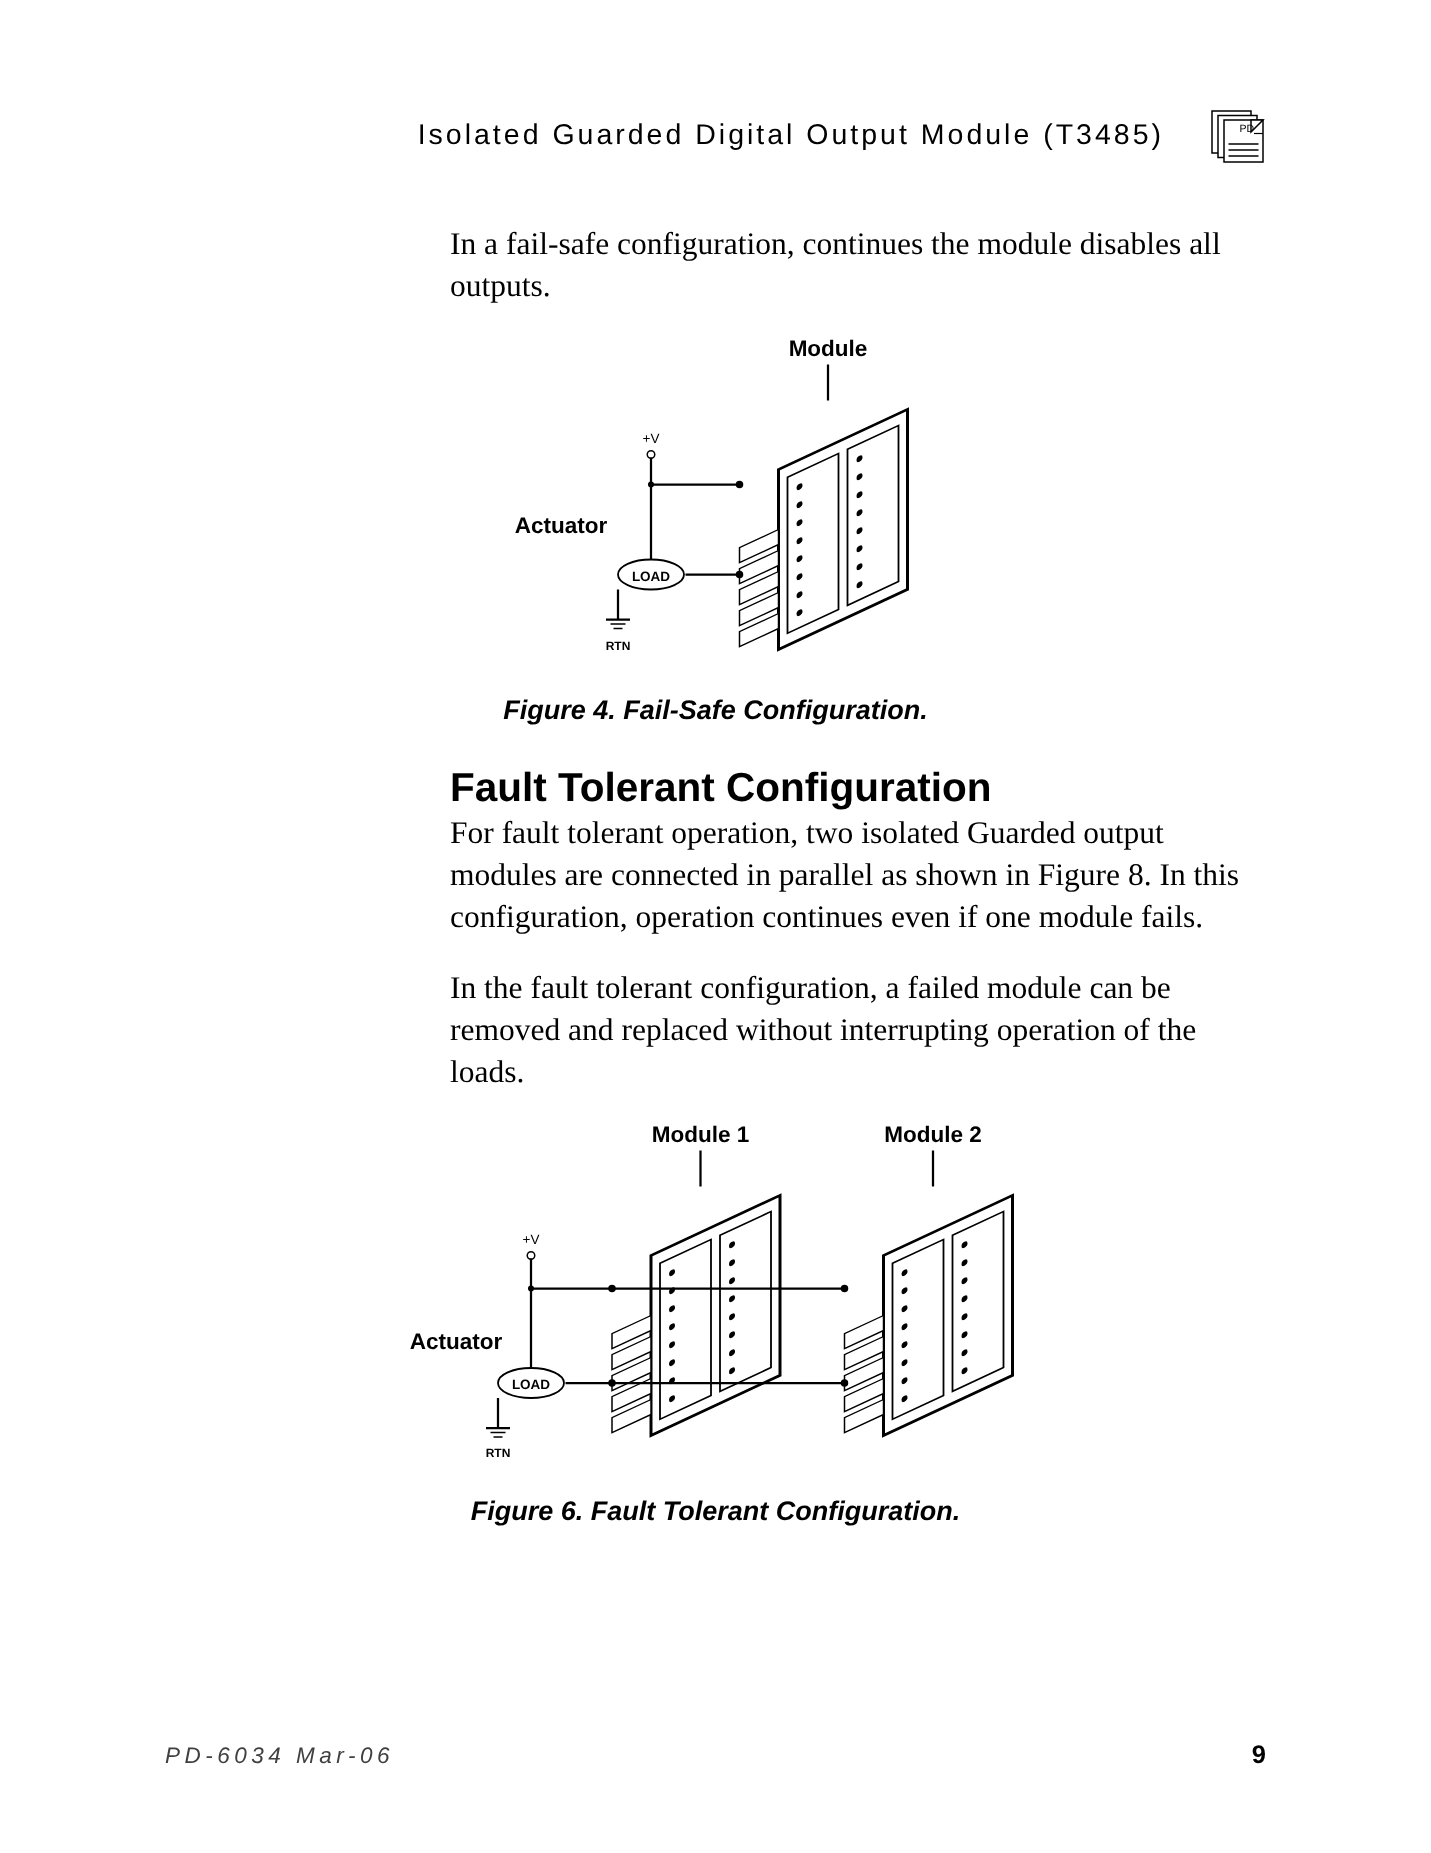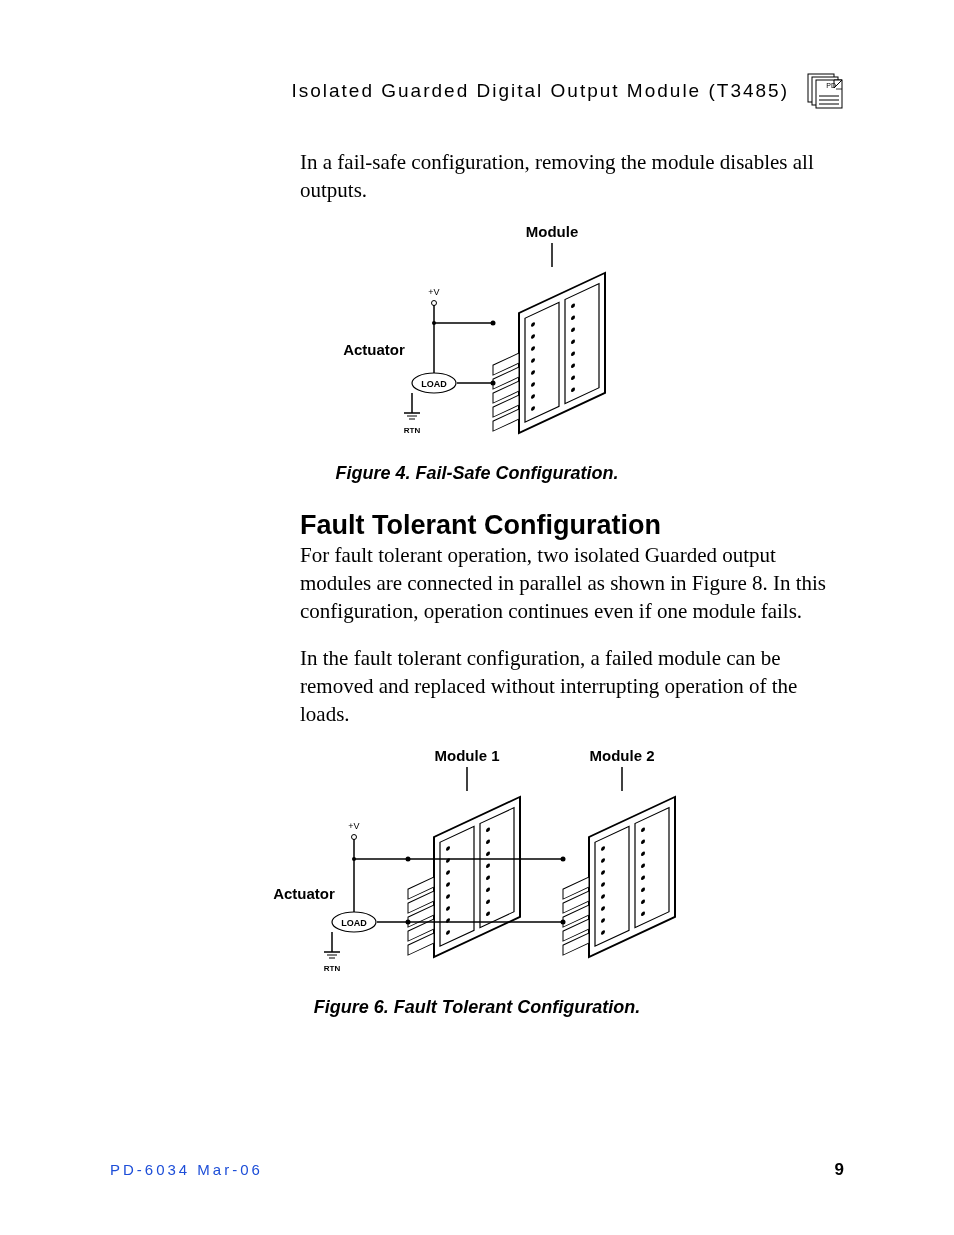--- a/index.html
+++ b/index.html
@@ -9,21 +9,21 @@
     background: #fff;
     font-family: Georgia, 'Times New Roman', serif;
     color: #000;
     position: relative;
     padding: 80px 110px 60px 110px;
   }
   .header-row {
     display: flex;
     align-items: flex-start;
     justify-content: flex-end;
-    gap: 17px;
+    gap: 30px;
     margin-bottom: 30px;
     text-align: center;
   }
   .header-title {
     font-family: Arial, Helvetica, sans-serif;
     font-size: 19px;
     letter-spacing: 2px;
   }
   .pd-icon {
     width: 38px;
@@ -65,23 +65,24 @@
     position: absolute;
     bottom: 55px;
     left: 110px;
     right: 110px;
     display: flex;
     justify-content: space-between;
     align-items: baseline;
   }
   .footer-left {
     font-family: Arial, Helvetica, sans-serif;
+    font-style: italic;
     font-size: 15px;
     letter-spacing: 3px;
-    color: #1d4ed8;
+    color: #404040;
   }
   .footer-right {
     font-family: Arial, Helvetica, sans-serif;
     font-weight: bold;
     font-size: 17px;
   }
 </style>
 </head>
 <body>
 
@@ -95,21 +96,21 @@
       <path d="M28 8 L36 8 L28 16 Z" fill="#fff" stroke="#000" stroke-width="1"></path>
       <text x="30" y="16" font-family="Arial" font-size="7" text-anchor="end">PD</text>
       <line x1="30" y1="17" x2="36" y2="17" stroke="#000" stroke-width="0.8"></line>
       <line x1="13" y1="24" x2="33" y2="24" stroke="#000" stroke-width="1"></line>
       <line x1="13" y1="28" x2="33" y2="28" stroke="#000" stroke-width="1"></line>
       <line x1="13" y1="32" x2="33" y2="32" stroke="#000" stroke-width="1"></line>
     </svg>
   </div>
 </div>
 
-<p class="body-text">In a fail-safe configuration, removing the module disables all outputs.</p>
+<p class="body-text">In a fail-safe configuration, continues the module disables all outputs.</p>
 
 <div class="figure">
   <svg width="360" height="230" viewBox="0 0 360 230">
     <defs>
       <g id="module-block">
 
         <g transform="skewY(-25)">
           <rect x="0" y="0" width="86" height="120" fill="#fff" stroke="#000" stroke-width="2"></rect>
           <rect x="6" y="8" width="34" height="104" fill="none" stroke="#000" stroke-width="1.2"></rect>
           <rect x="46" y="8" width="34" height="104" fill="none" stroke="#000" stroke-width="1.2"></rect>

